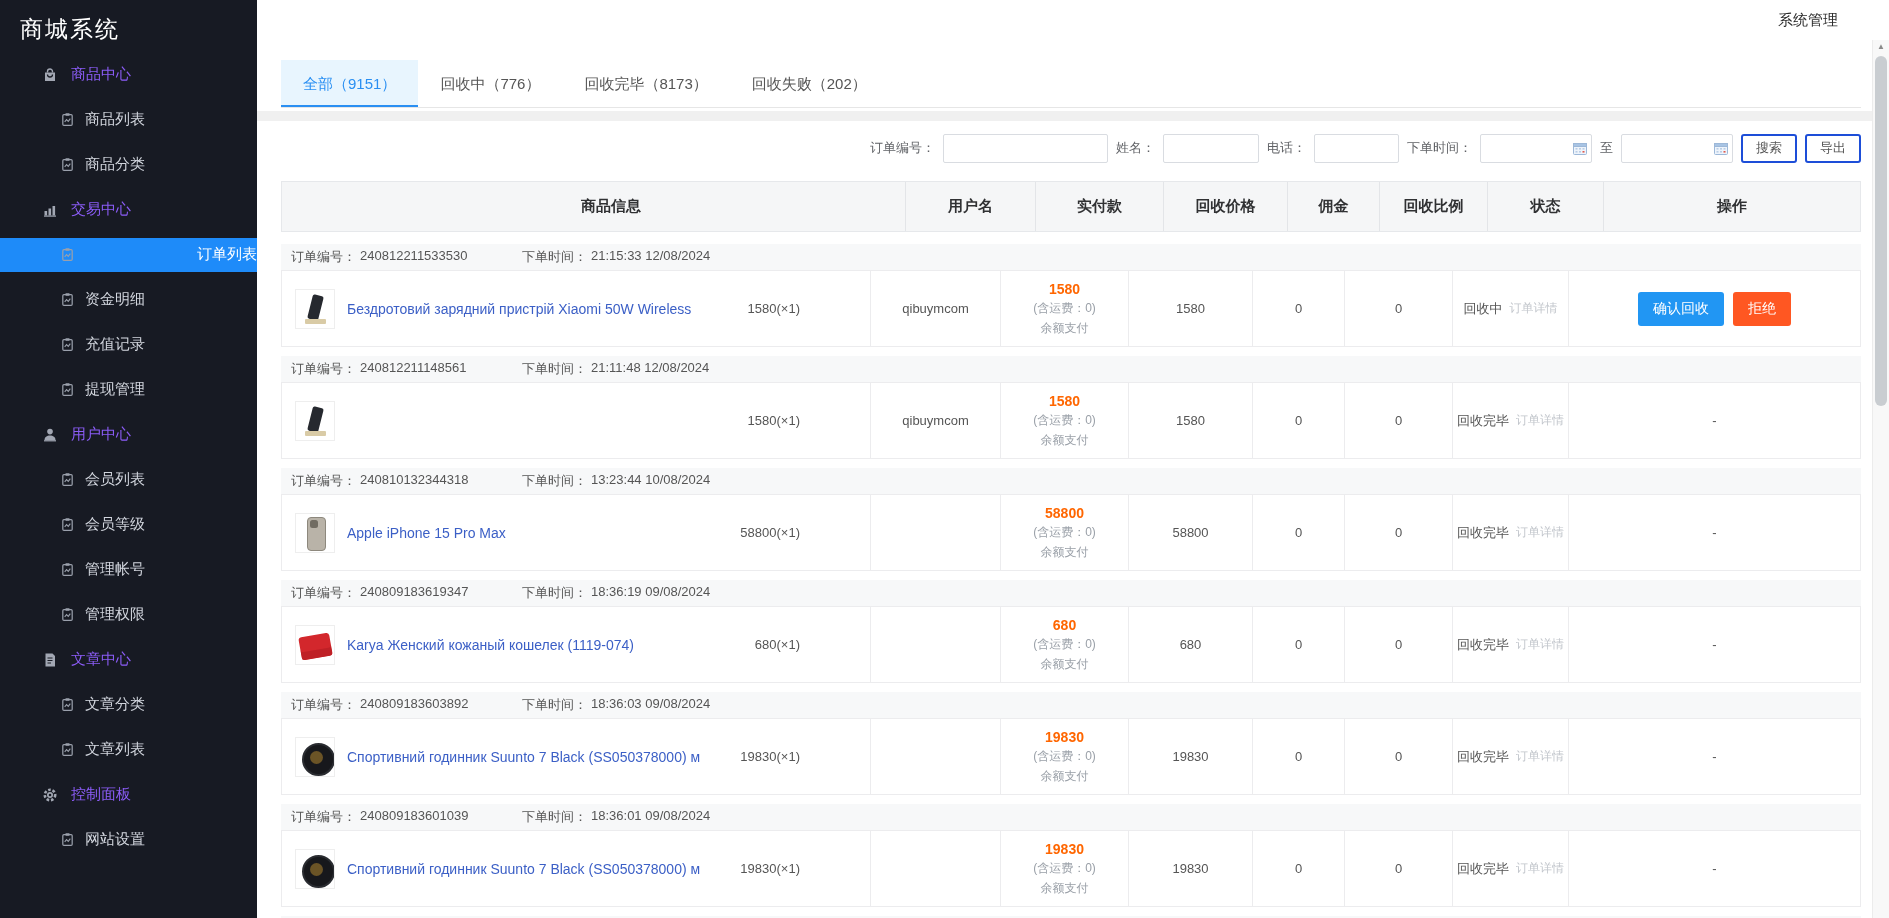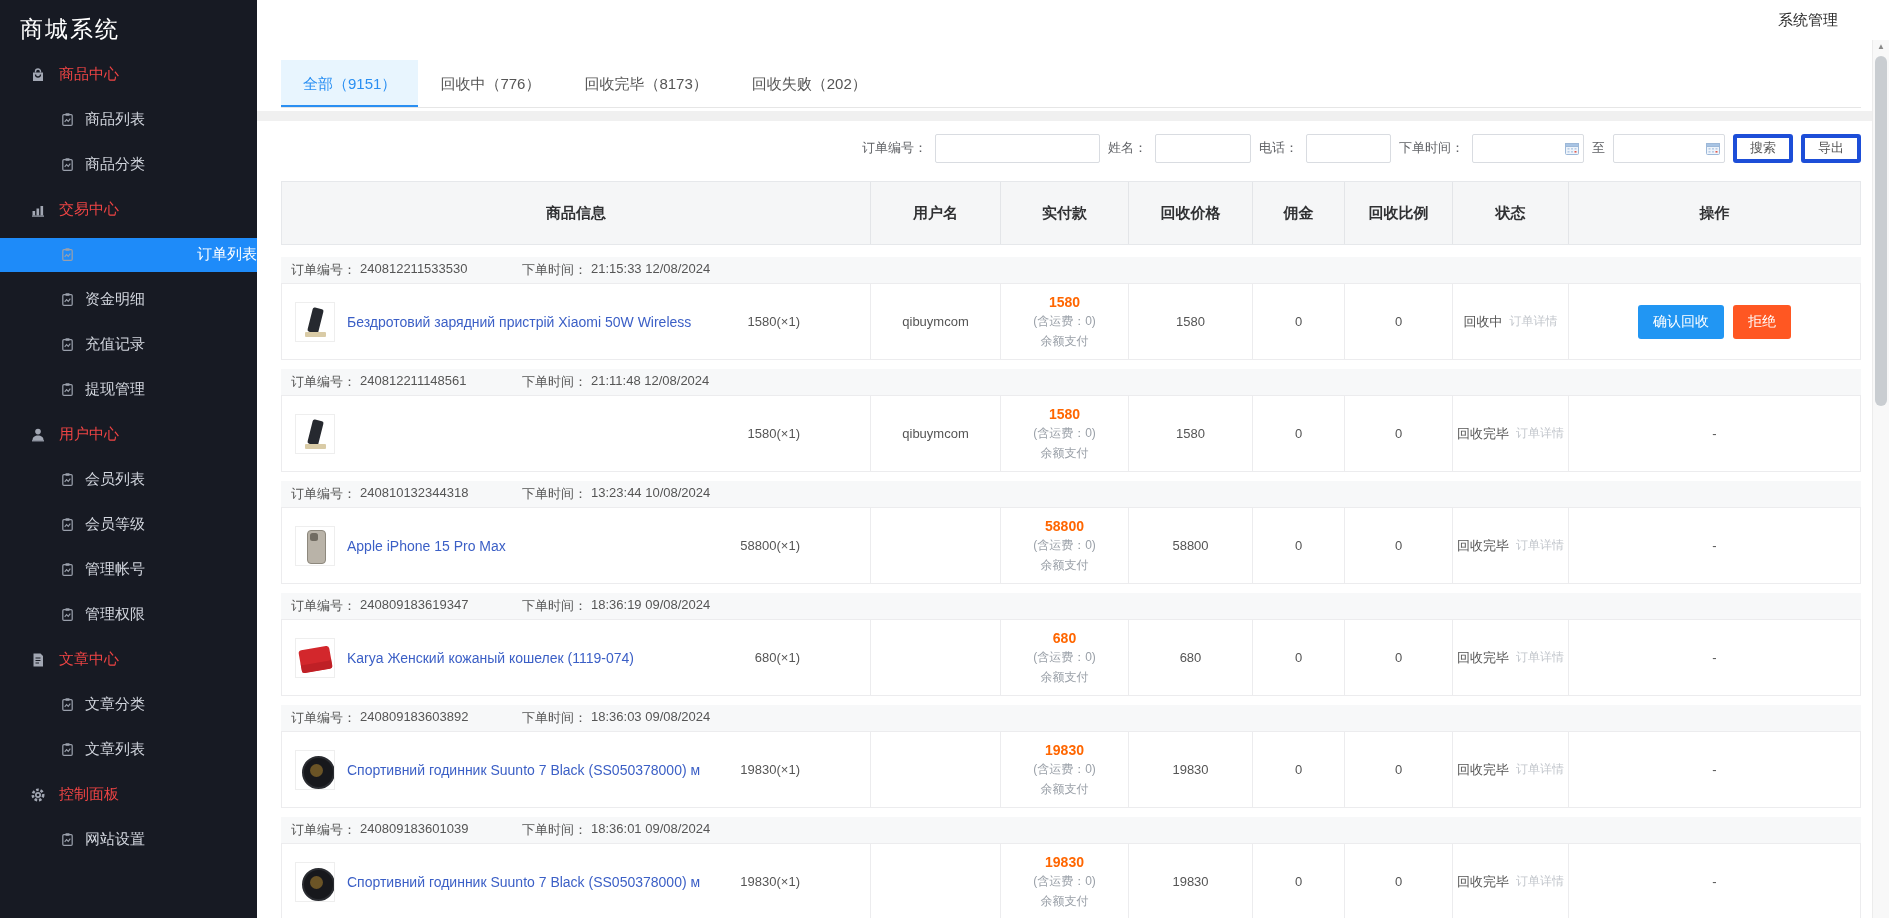--- a/index.html
+++ b/index.html
@@ -4,21 +4,21 @@
 <style>
   *{box-sizing:border-box;margin:0;padding:0;}
   html,body{width:1889px;height:918px;}
   body{overflow:hidden;font-family:"Liberation Sans","DejaVu Sans",sans-serif;background:#fff;color:#333;}
   .app{display:flex;width:100%;height:100%;}
 
   
   .sidebar{width:257px;height:100%;background:#171a23;color:#cfd3dc;flex-shrink:0;overflow:hidden;}
   .side-title{height:52px;line-height:58px;padding-left:20px;color:#ffffff;font-size:23px;letter-spacing:2px;}
   .side-item{height:45px;display:flex;align-items:center;cursor:pointer;}
-  .side-item.parent{padding-left:30px;gap:13px;color:#ef4444;font-size:15px;}
+  .side-item.parent{padding-left:42px;gap:13px;color:#8b5cf6;font-size:15px;}
   .side-item.sub{padding-left:60px;gap:10px;color:#d2d6de;font-size:15px;}
   .side-item.sub.active{background:#1e8bf9;height:34px;margin:5.5px 0;color:#fff;justify-content:space-between;}
   .side-item .ico{display:inline-flex;align-items:center;}
 
   
   .main{flex:1;position:relative;height:100%;background:#fff;}
   .topbar{height:40px;position:relative;background:#fff;}
   .sys-admin{position:absolute;right:51px;top:0;line-height:40px;font-size:15px;color:#2b2b2b;cursor:pointer;}
   .content{padding:0 28px 0 24px;}
 
@@ -28,24 +28,24 @@
   .tab.active{background:#e8f5fe;color:#2a8ff2;box-shadow:inset 0 -2px 0 #2a8ff2;}
   .gray-strip{height:10px;background:#f0f0f0;margin:3px -28px 0 -24px;}
 
   
   .filterbar{margin-top:12px;display:flex;justify-content:flex-end;align-items:center;gap:8px;height:30px;font-size:13px;color:#606266;}
   .finput{height:29px;border:1px solid #d9dce1;border-radius:2px;padding:0 6px;font-size:13px;color:#333;outline:none;background:#fff;}
   .w-order{width:165px}.w-name{width:96px}.w-phone{width:85px}
   .w-date{width:112px;padding-right:24px;}
   .date-wrap{position:relative;display:inline-flex;align-items:center;}
   .date-wrap .cal{position:absolute;right:5px;top:8px;pointer-events:none;}
-  .fbtn{height:29px;padding:0 13px;background:#fff;border:4px solid #1d4ed8;border-radius:3px;font-size:13px;color:#555;cursor:pointer;}
-
-  
-  .table-header{margin-top:18px;display:flex;height:64px;background:#f5f6f7;border:1px solid #e6e8eb;}
+  .fbtn{height:29px;padding:0 13px;background:#fff;border:2px solid #1d4ed8;border-radius:3px;font-size:13px;color:#555;cursor:pointer;}
+
+  
+  .table-header{margin-top:18px;display:flex;height:51px;background:#f5f6f7;border:1px solid #e6e8eb;padding-left:35px;}
   .cell.c0{width:588px}.cell.c1{width:130px}.cell.c2{width:128px}.cell.c3{width:124px}
   .cell.c4{width:92px}.cell.c5{width:108px}.cell.c6{width:116px}.cell.c7{flex:1}
   .table-header .cell{display:flex;align-items:center;justify-content:center;font-weight:700;font-size:15px;color:#303133;}
   .table-header .cell + .cell{border-left:1px solid #e3e5e8;}
 
   .order-block{margin-top:9px;}
   .order-block.first{margin-top:12px;}
   .order-meta{height:26px;background:#f7f8f9;display:flex;align-items:center;font-size:13px;color:#555;padding-left:10px;}
   .meta-left{width:231px;display:flex;gap:4px;}
   .meta-right{display:flex;gap:4px;}

